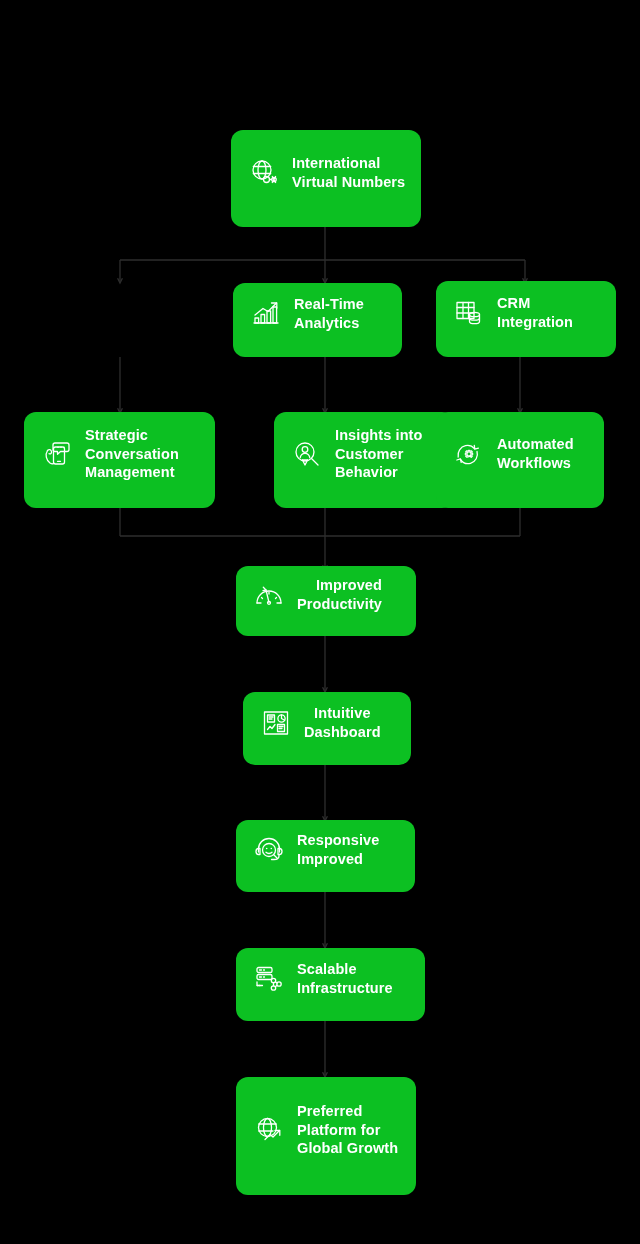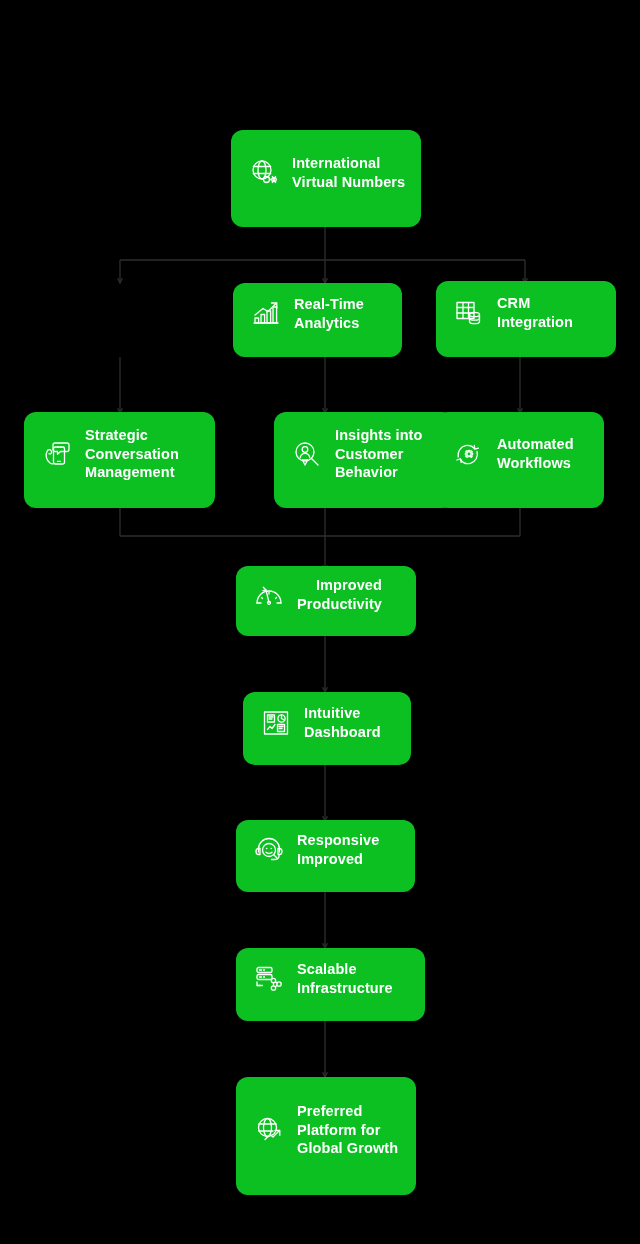--- a/index.html
+++ b/index.html
@@ -183,21 +183,21 @@
         <path d="M16 23.5 L13 11"></path>
         <circle cx="16" cy="23.8" r="1.5"></circle>
         <path d="M8.5 18.5 L9.5 19.5 M16 13.5 V15 M23.5 18.5 L22.5 19.5"></path>
         <path d="M13 11 L10.3 8.3 M13 11 L10 11.7"></path>
       </svg>
     </span>
     <span class="node-label">Improved
 Productivity</span>
   </div>
 
-  <div class="node" style="left:243px; top:692px; width:168px; height:73px;">
+  <div class="node" style="left:243px; top:692px; width:168px; height:73px;text-align:center;">
     <span class="node-icon">
       <svg viewBox="0 0 32 32" fill="none" stroke="#ffffff" stroke-width="1.3" stroke-linecap="round" stroke-linejoin="round">
         <rect x="4.5" y="5" width="23" height="22"></rect>
         <rect x="7.5" y="8" width="7" height="7"></rect>
         <path d="M9 10 H13 M9 12 H12"></path>
         <circle cx="21.5" cy="11.5" r="3.6"></circle>
         <path d="M21.5 11.5 V7.9 M21.5 11.5 L24.6 13.2"></path>
         <path d="M7.5 22.5 L10 19.5 L12 21.5 L15 17.5"></path>
         <rect x="17.5" y="17.5" width="7" height="7"></rect>
         <path d="M19 19.5 H23 M19 21.5 H22"></path>

